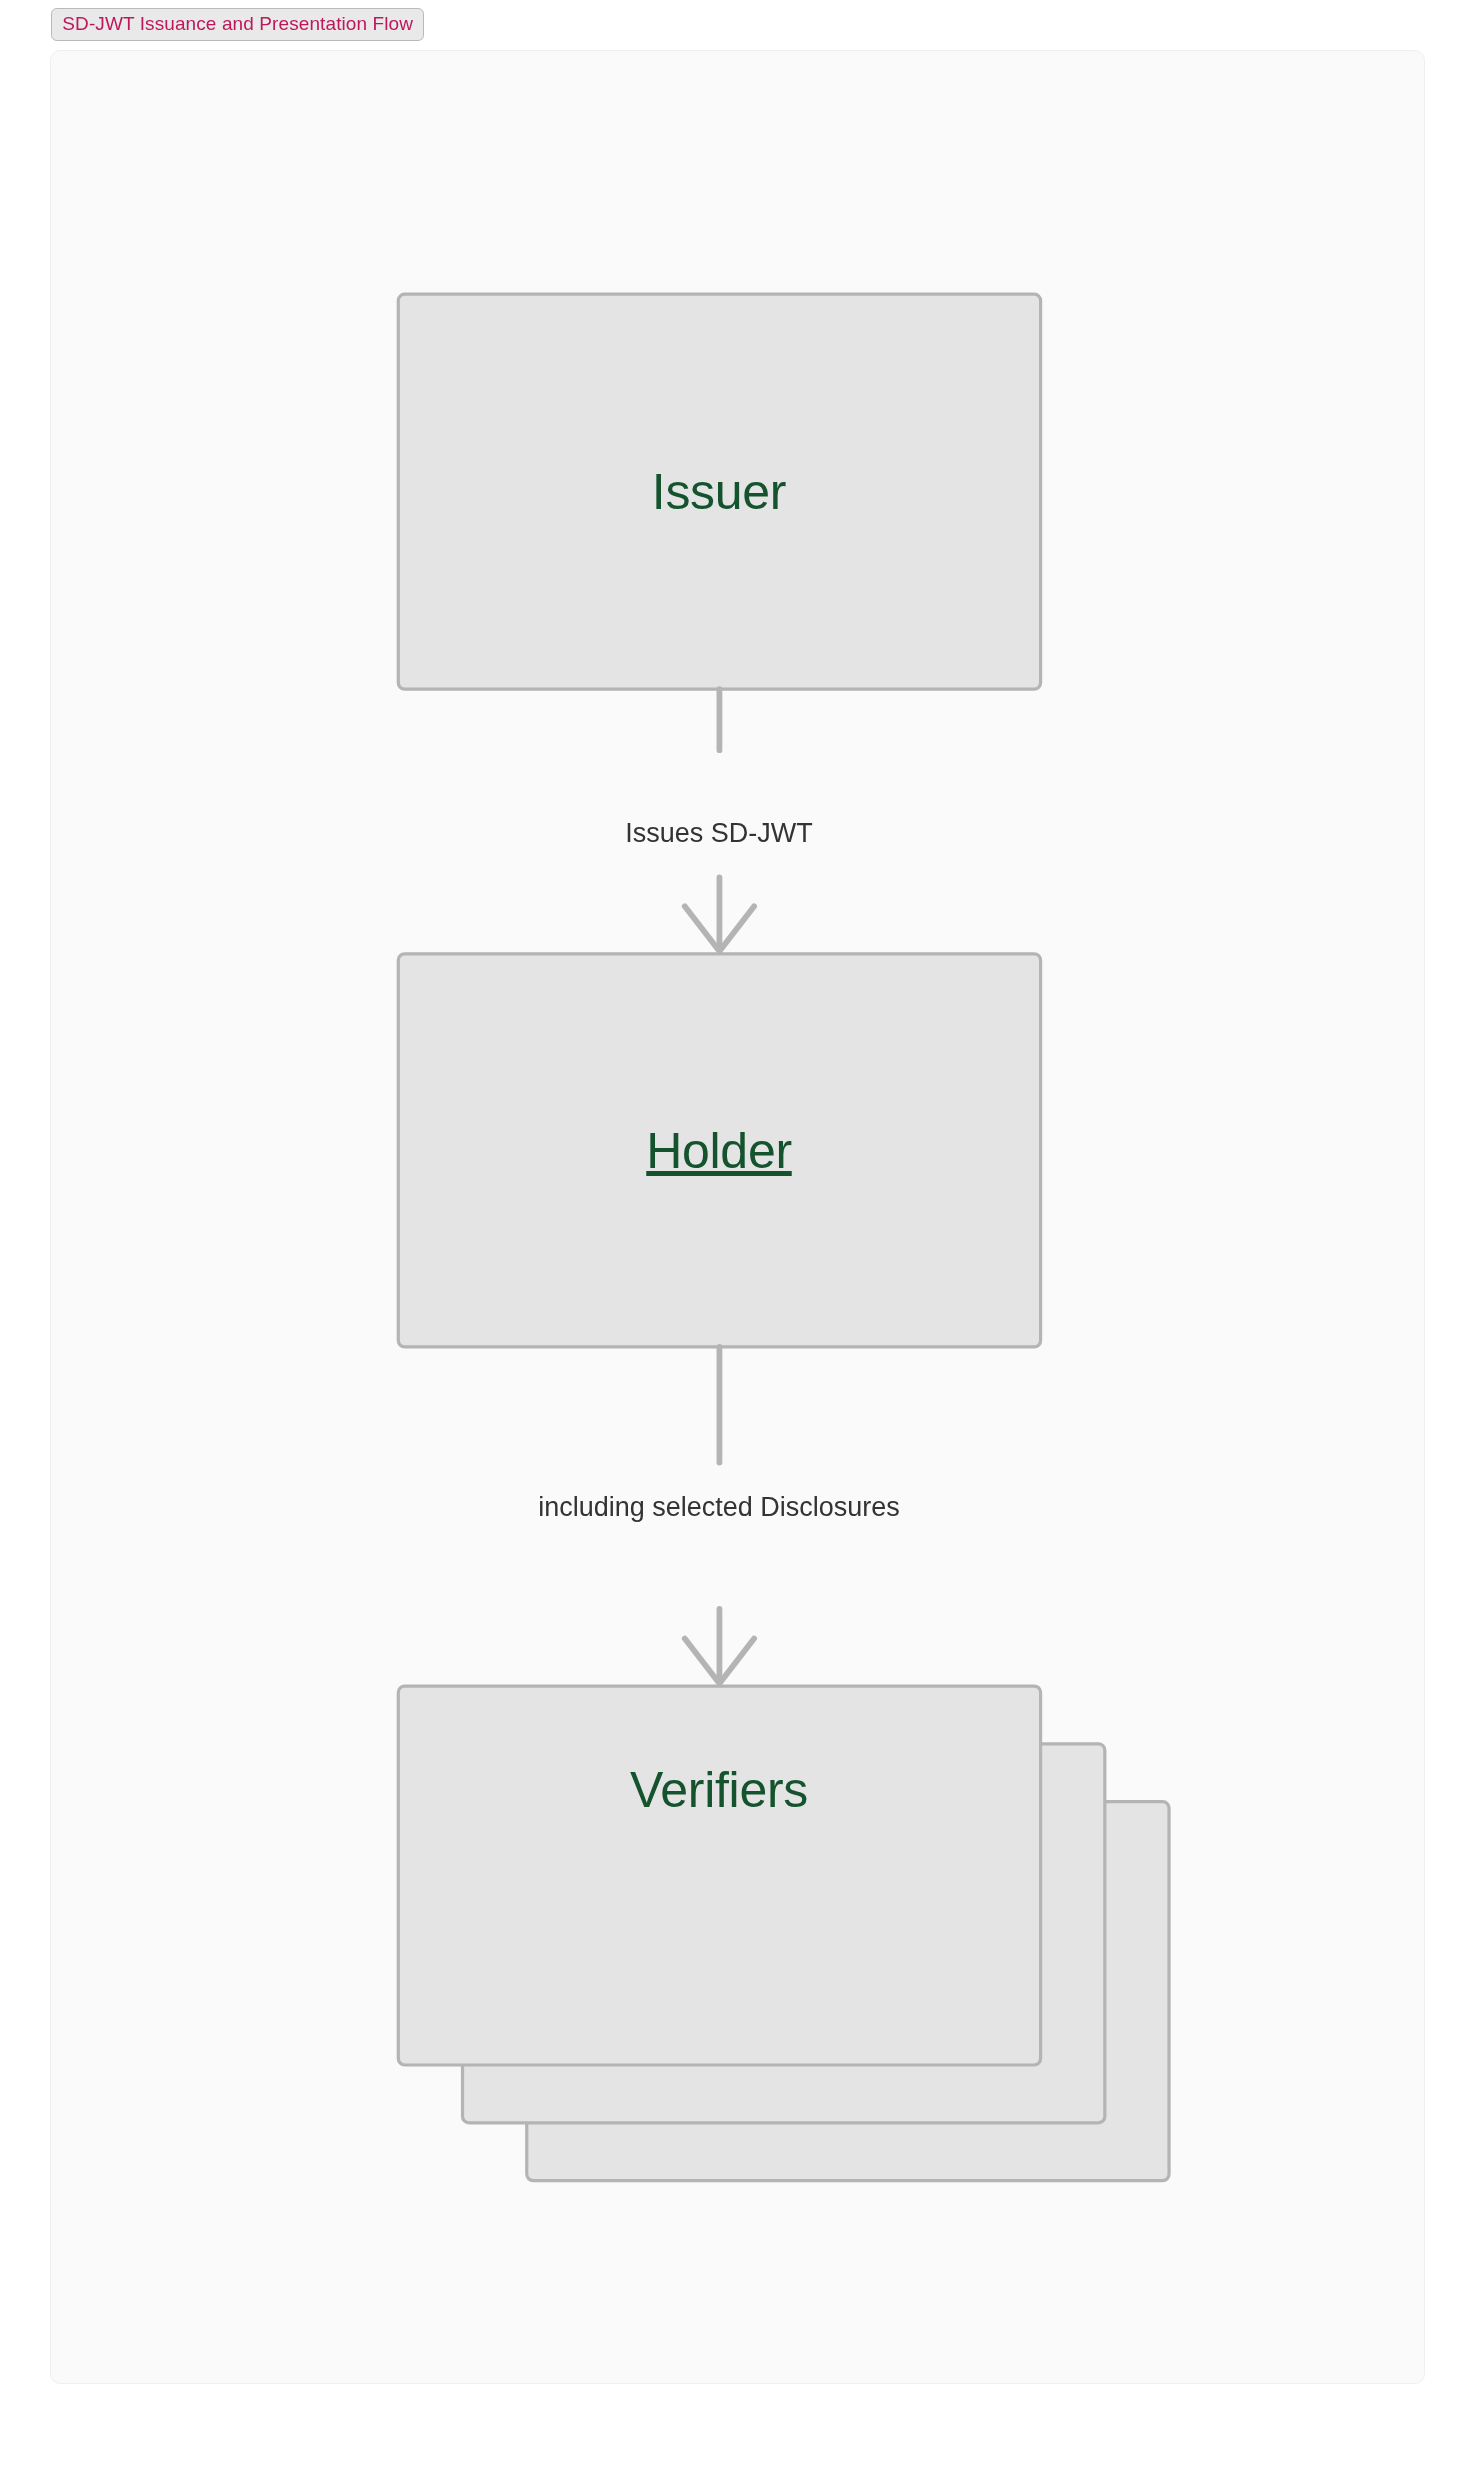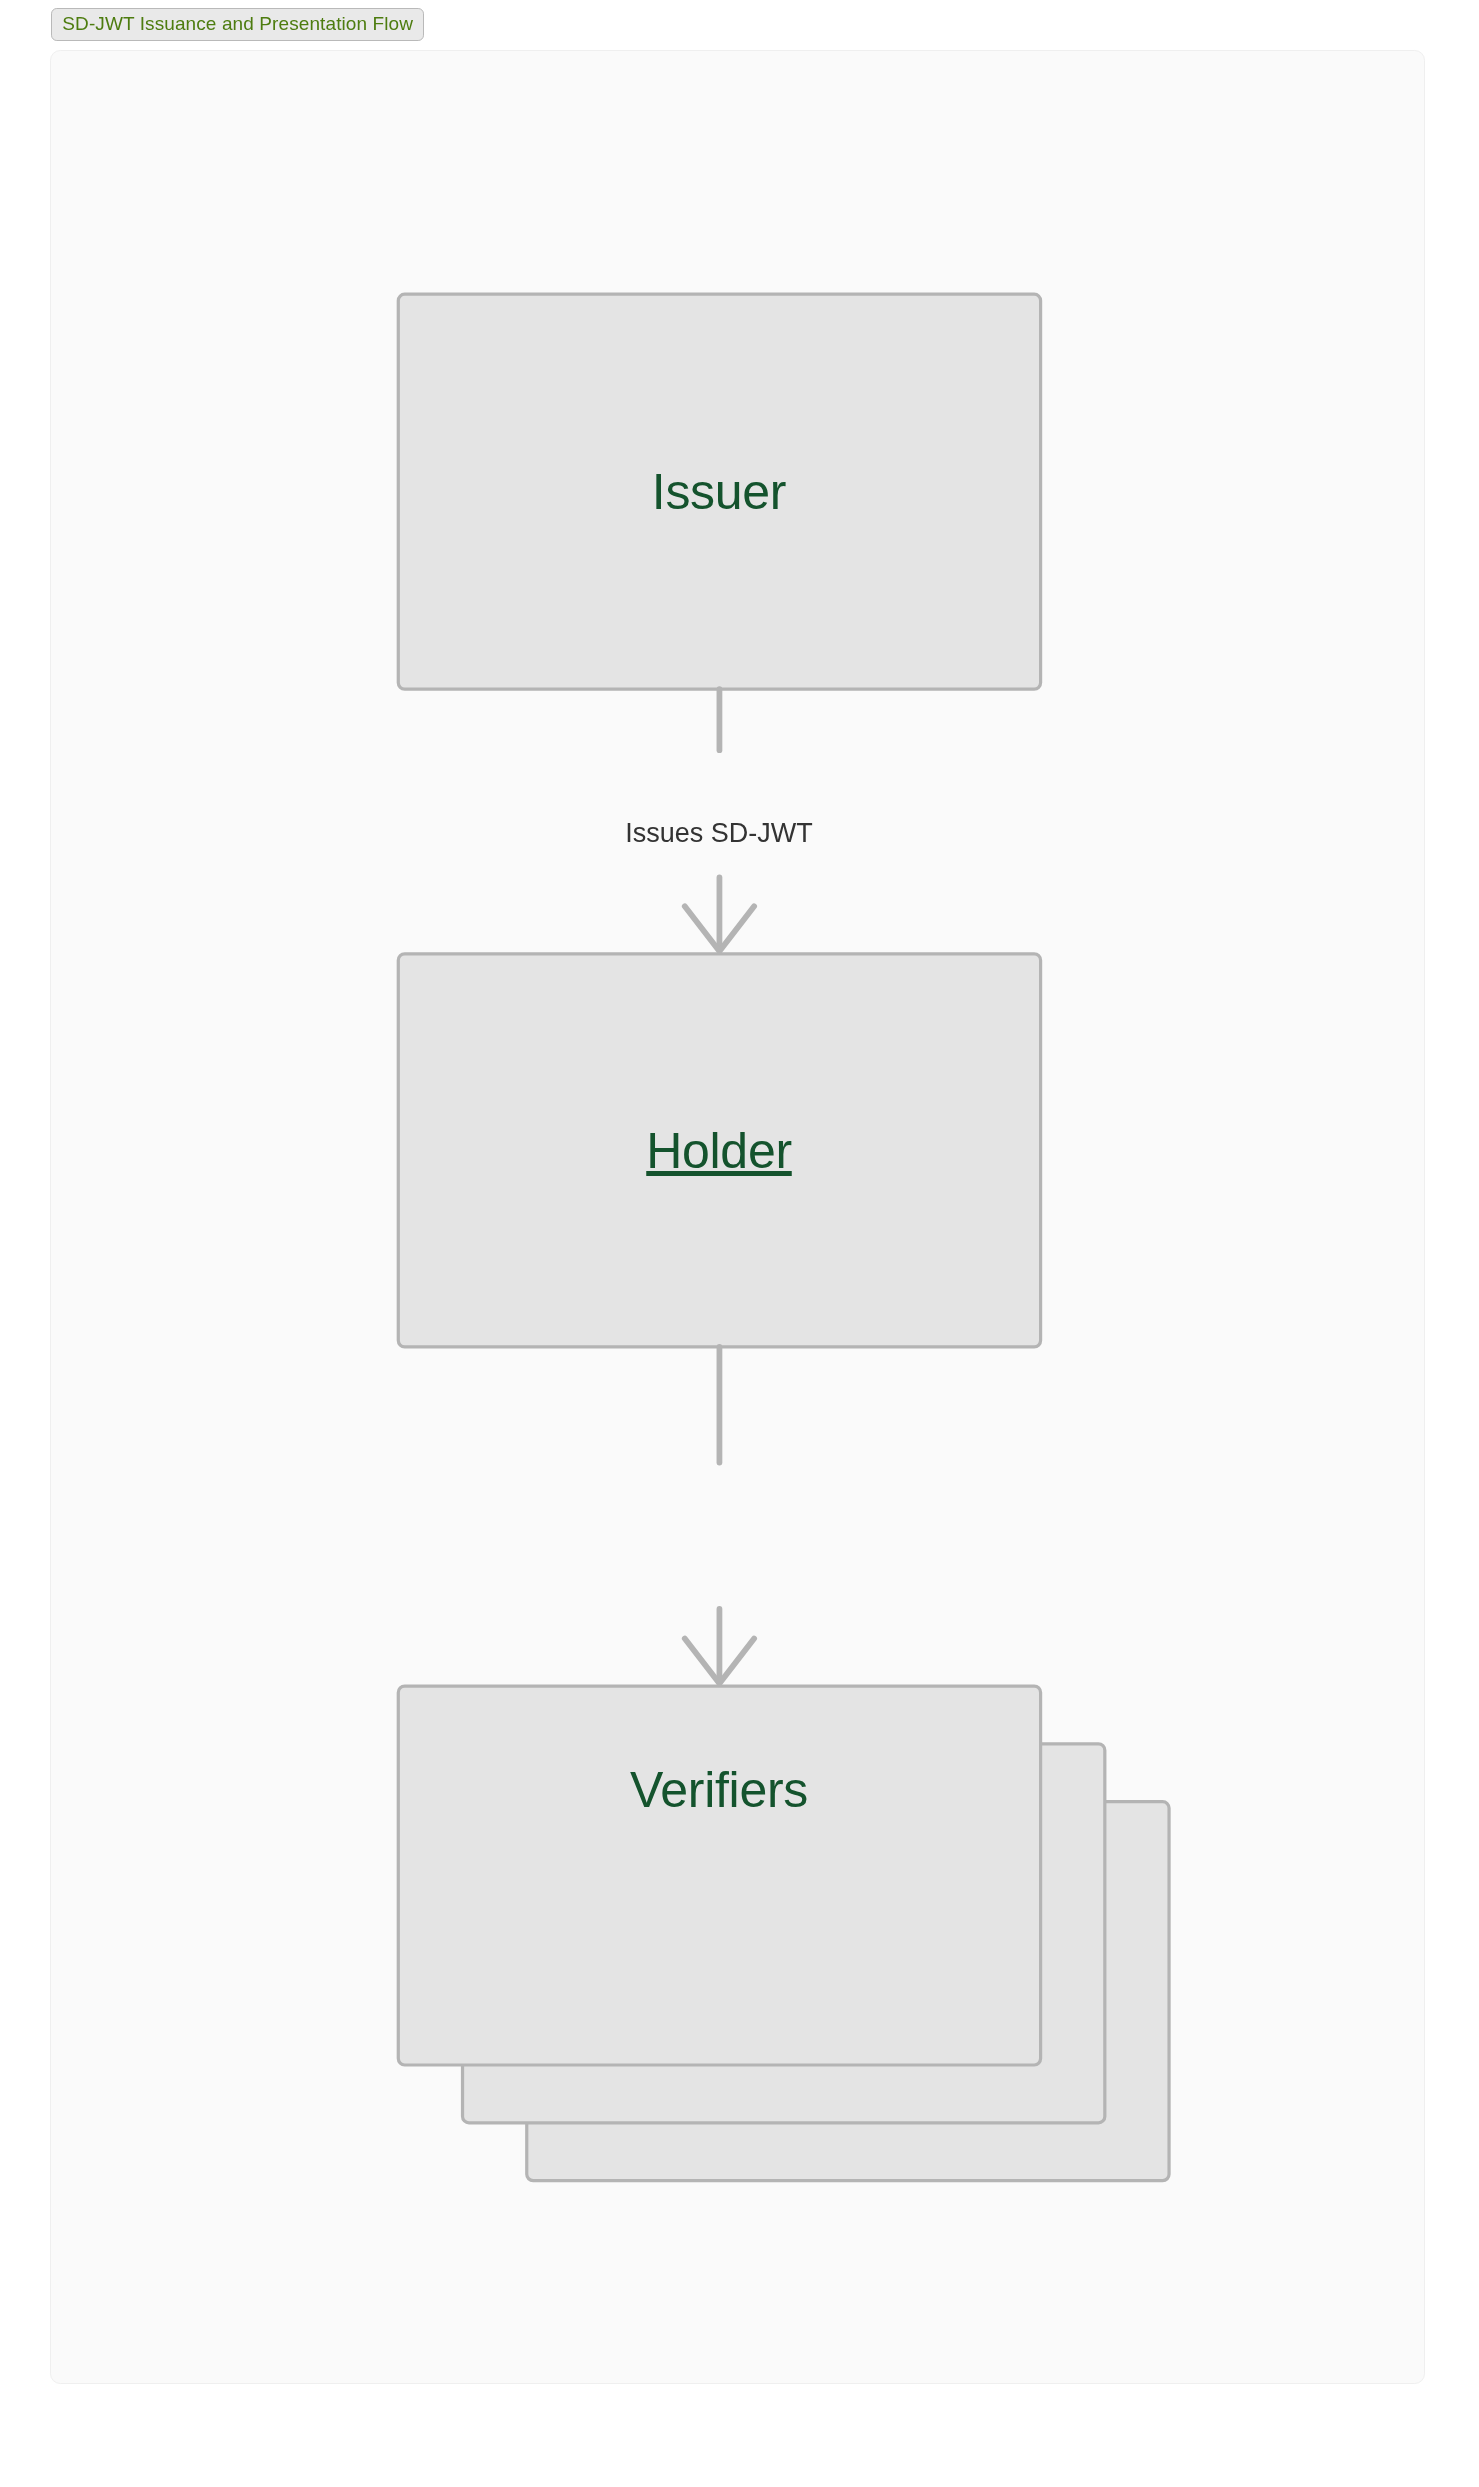--- a/index.html
+++ b/index.html
@@ -23,21 +23,21 @@
     top: 7.7px;
     height: 33px;
     box-sizing: border-box;
     display: flex;
     align-items: center;
     padding: 0 10.3px;
     background: #e9e9e9;
     border: 1.3px solid #b9b9b9;
     border-radius: 5.8px;
     font-size: 19px;
-    color: #4d7c0f;
+    color: #be185d;
     letter-spacing: 0.1px;
     white-space: nowrap;
     z-index: 6;
   }
 
   
   #diagram-canvas {
     position: absolute;
     left: 50px;
     top: 50px;
@@ -142,14 +142,15 @@
 
 <div class="node-label" id="node-label-holder">Holder</div>
 
 <div class="node-label" id="node-label-verifiers">Verifiers</div>
 
 <div class="edge-label" id="edge-label-issue">
   <div>Issues SD-JWT</div>
 </div>
 
 <div class="edge-label" id="edge-label-present">
+  <div>including selected Disclosures</div>
 </div>
 
 
 </body></html>

